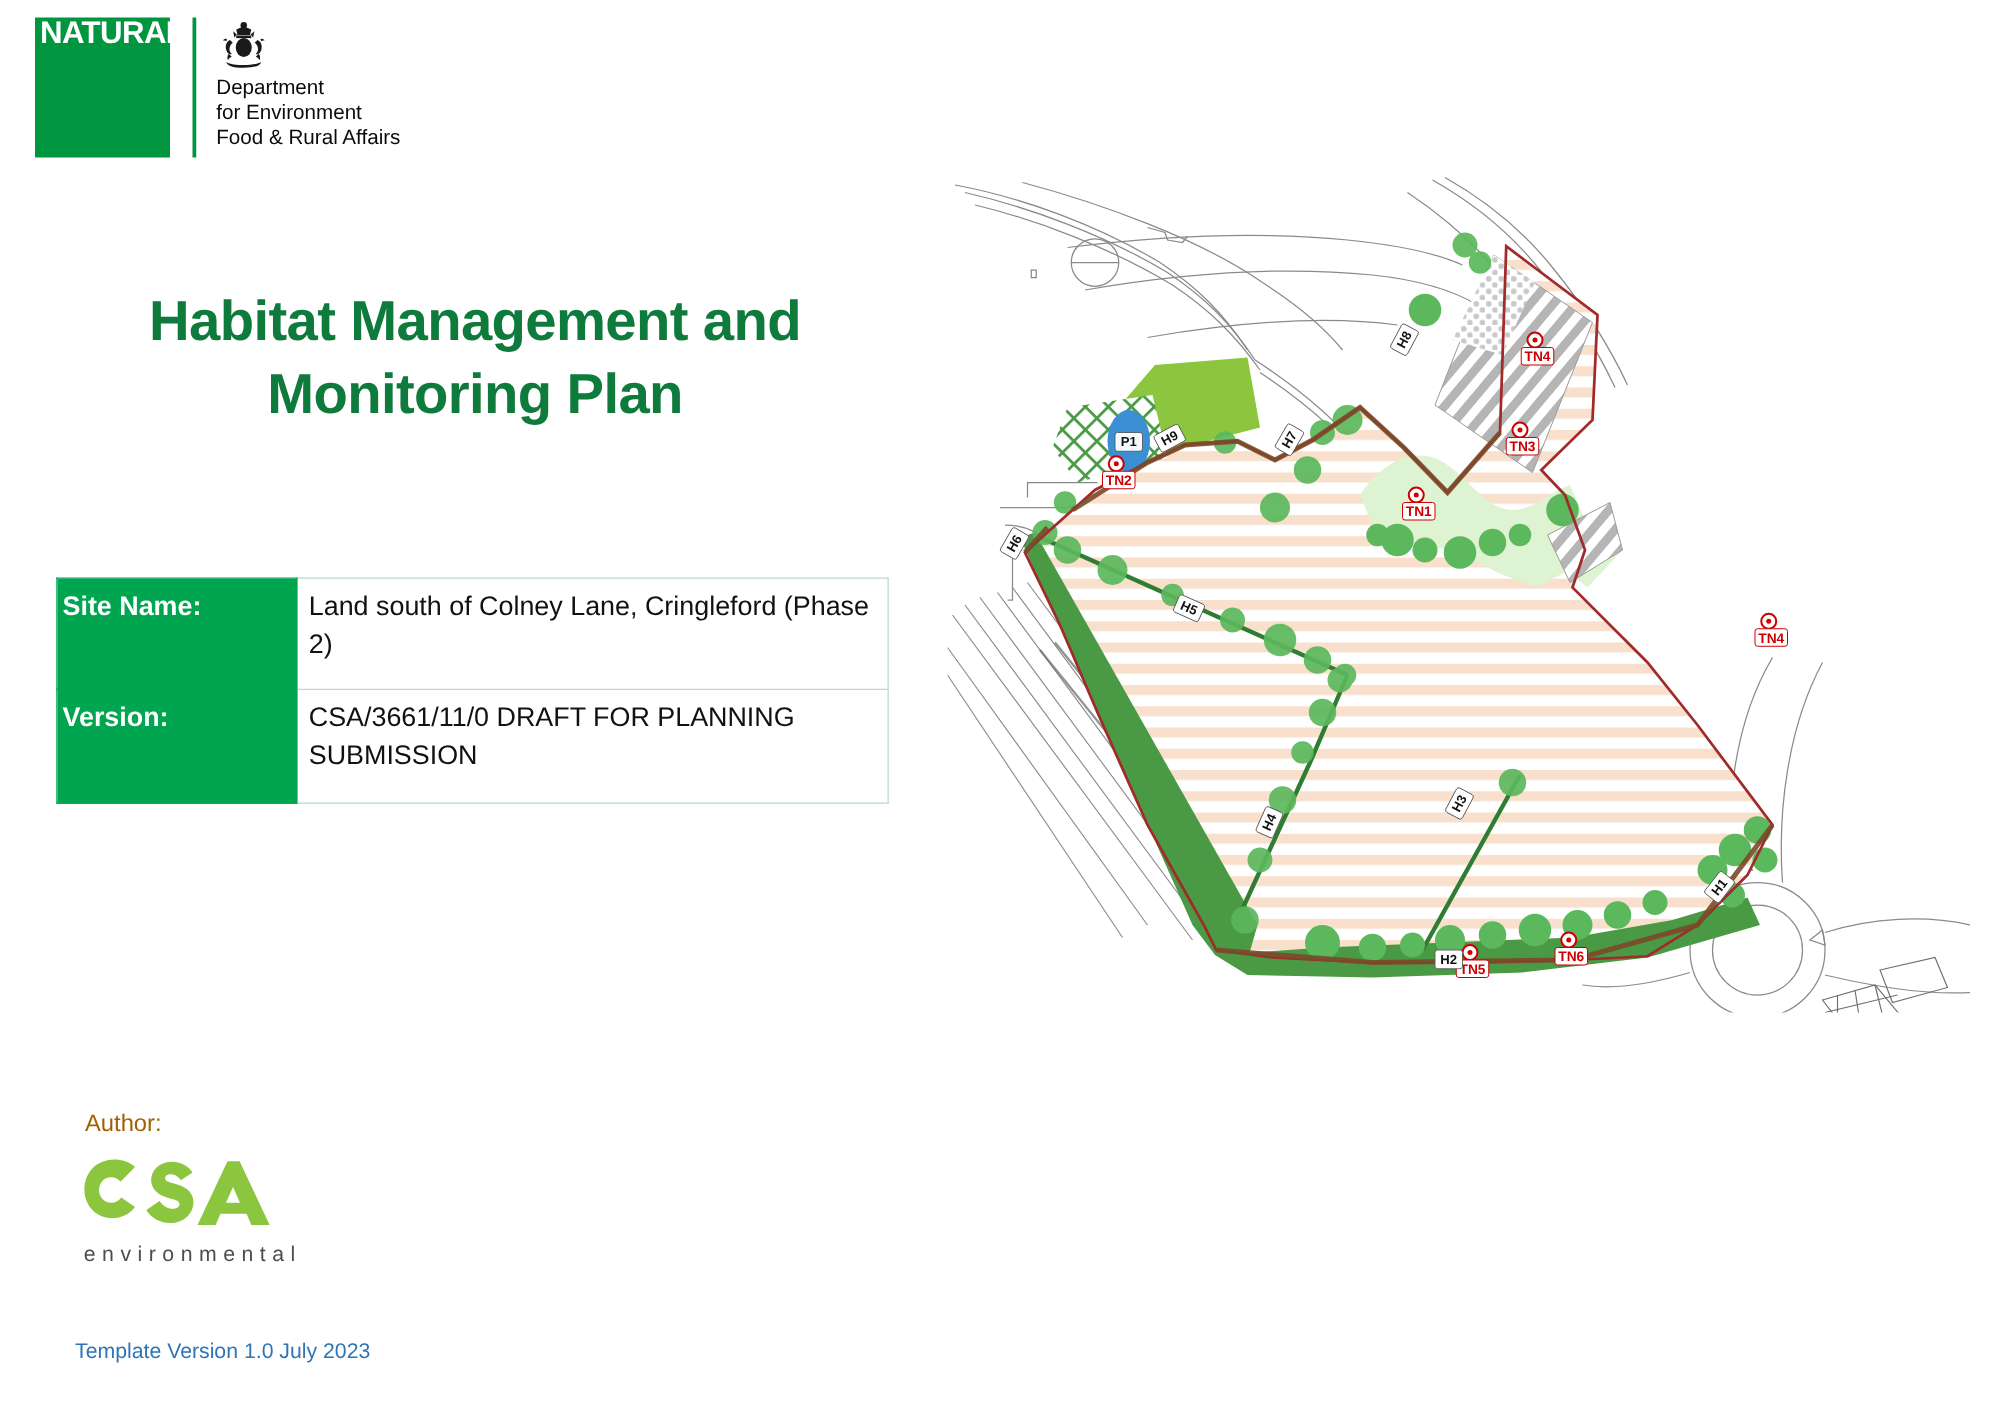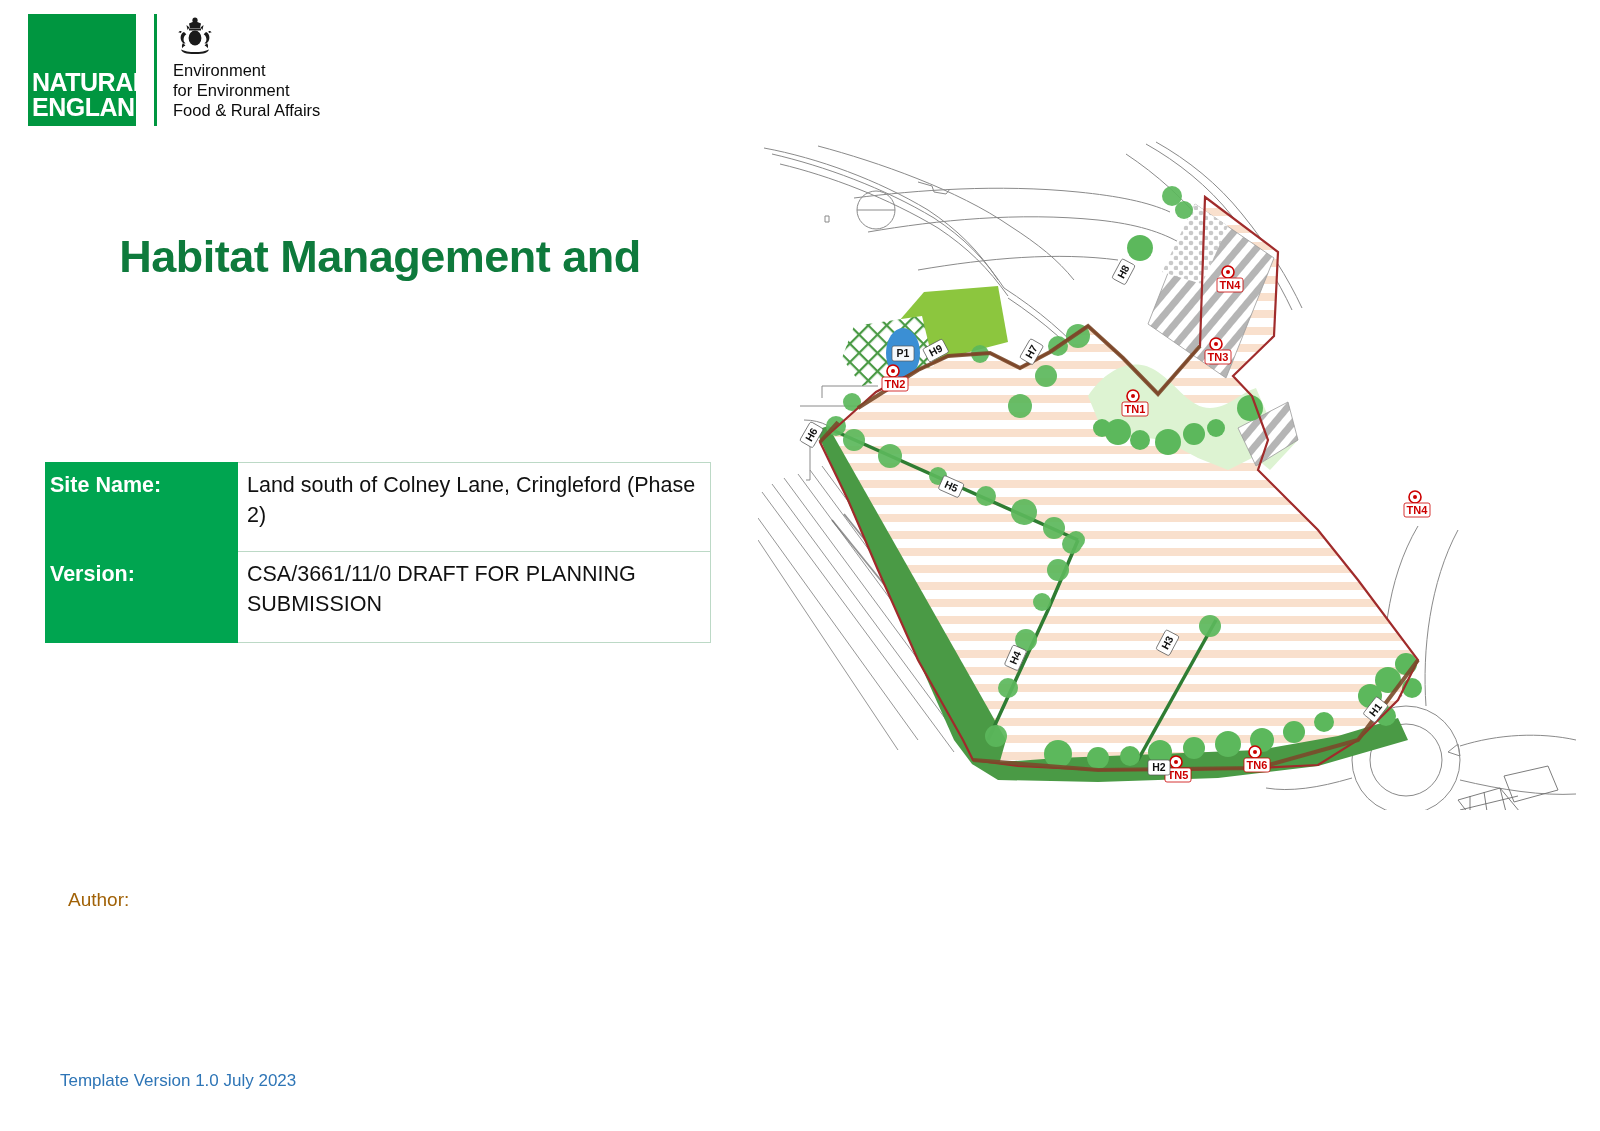--- a/index.html
+++ b/index.html
@@ -9,21 +9,21 @@
     font-family:"Liberation Sans", sans-serif;
     position:relative;
     overflow:hidden;
   }
   .page{position:absolute;inset:0;}
 
   
   .brand{position:absolute;left:28px;top:14px;display:flex;align-items:stretch;height:112px;}
   .ne-block{
     width:108px;height:112px;background:#009640;
-    display:flex;flex-direction:column;justify-content:flex-end;
+    display:flex;justify-content:space-between;
     padding-bottom:6px;box-sizing:border-box;
   }
   .ne-line{
     color:#ffffff;font-weight:700;font-size:25px;line-height:25px;
     letter-spacing:-0.5px;padding-left:4px;font-family:"Liberation Sans",sans-serif;
   }
   .brand-sep{width:3px;background:#009640;margin-left:18px;margin-right:16px;height:112px;}
   .defra{display:flex;flex-direction:column;justify-content:flex-start;padding-top:2px;}
   .crown{width:44px;height:40px;margin-bottom:4px;}
   .defra-txt{font-size:16.5px;line-height:20px;color:#0b0b0b;font-family:"Liberation Sans",sans-serif;}
@@ -91,44 +91,55 @@
           <ellipse cx="22" cy="22" rx="6.4" ry="7.6"></ellipse>
           <path d="M11 16 c-3 1 -4 5 -3 8 c1 3 3 4 4.5 3.2 c-1.6 -1 -2.2 -3 -1.8 -5 c.3 -1.8 1.4 -3.3 2.6 -4 Z"></path>
           <path d="M8.6 15.2 c-1.4 -.6 -2.8 .2 -3.2 1.4 c.9 -.3 1.9 -.2 2.6 .4 Z"></path>
           <path d="M10 27 c-1.2 1.6 -1.4 3.6 -.6 5.2 c.7 -1.4 1.8 -2.4 3 -2.8 Z"></path>
           <path d="M33 16 c3 1 4 5 3 8 c-1 3 -3 4 -4.5 3.2 c1.6 -1 2.2 -3 1.8 -5 c-.3 -1.8 -1.4 -3.3 -2.6 -4 Z"></path>
           <path d="M35.4 15.2 c1.4 -.6 2.8 .2 3.2 1.4 c-.9 -.3 -1.9 -.2 -2.6 .4 Z"></path>
           <path d="M34 27 c1.2 1.6 1.4 3.6 .6 5.2 c-.7 -1.4 -1.8 -2.4 -3 -2.8 Z"></path>
           <path d="M8 33.5 c6 3.4 22 3.4 28 0 c-1 3 -4.5 4.6 -14 4.6 c-9.5 0 -13 -1.6 -14 -4.6 Z"></path>
         </g>
       </svg>
-      <span class="defra-txt">Environment</span>
+      <span class="defra-txt">Department</span>
       <span class="defra-txt">for Environment</span>
       <span class="defra-txt">Food &amp; Rural Affairs</span>
     </div>
   </div>
 
   <div class="title">
     <div>Habitat Management and</div>
+    <div>Monitoring Plan</div>
   </div>
 
   <table class="info-table">
     <tbody>
       <tr class="row-site">
         <td class="k">Site Name:</td>
         <td class="v">Land south of Colney Lane, Cringleford (Phase 2)</td>
       </tr>
       <tr class="row-ver">
         <td class="k">Version:</td>
         <td class="v">CSA/3661/11/0 DRAFT FOR PLANNING SUBMISSION</td>
       </tr>
     </tbody>
   </table>
 
   <div class="author">Author:</div>
+  <div class="csa-logo">
+    <svg class="csa-word" viewBox="0 0 230 74">
+      <g fill="#8cc63e">
+        <path d="M46 15.5 c-10.5 -9 -28 -7.5 -36 3.5 c-8 11 -5 28 6.5 34.5 c10 5.7 23 3 29.5 -6 l-11 -7.5 c-3 4.4 -9.2 5.6 -13.6 2.4 c-4.8 -3.4 -5.6 -10.8 -1.8 -15.2 c3.8 -4.5 11 -4.4 14.8 .2 Z"></path>
+        <path d="M92 20 c-4.5 -7 -14 -10 -22 -7.8 c-8.4 2.3 -13.2 11 -10 18.8 c2.3 5.6 8 8 13.6 9.6 c3.4 1 7.8 1.6 8 4.5 c.2 3 -3.8 4.3 -7 3.8 c-4 -.6 -7 -3 -9 -6.2 l-10.5 7.2 c4.6 8 14.6 11.8 23.6 10 c9 -1.8 15.4 -10 13.8 -18.8 c-1.3 -7.2 -8 -10.4 -14.6 -12.2 c-3.6 -1 -7.8 -1.7 -7.8 -4.4 c0 -2.6 3.4 -3.6 6.2 -3 c2.8 .6 5 2.4 6.4 4.6 Z"></path>
+        <path d="M120 11 L96 62 l14.5 0 l3.9 -9 l20.8 0 l3.9 9 l14.6 0 l-24 -51 Z M124.4 31.5 l5.6 12.6 l-11.2 0 Z"></path>
+      </g>
+    </svg>
+    <div class="csa-sub">environmental</div>
+  </div>
 
   <div class="footer">Template Version 1.0 July 2023</div>
 
   <div class="map">
     <svg width="818" height="670" viewBox="0 0 818 670">
       <defs>
 
         <pattern id="arable" width="8" height="17" patternUnits="userSpaceOnUse">
           <rect width="8" height="17" fill="#ffffff"></rect>
           <rect width="8" height="8" fill="#f9e0cd"></rect>

